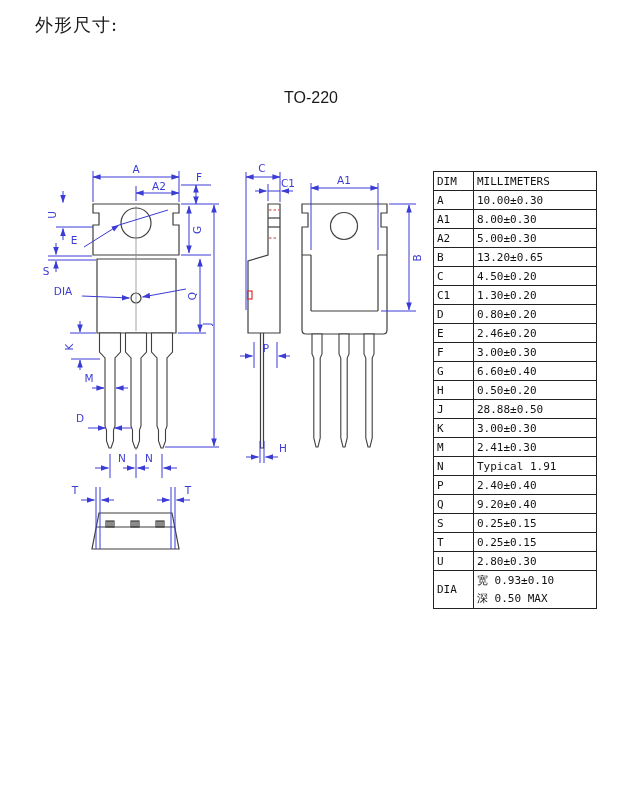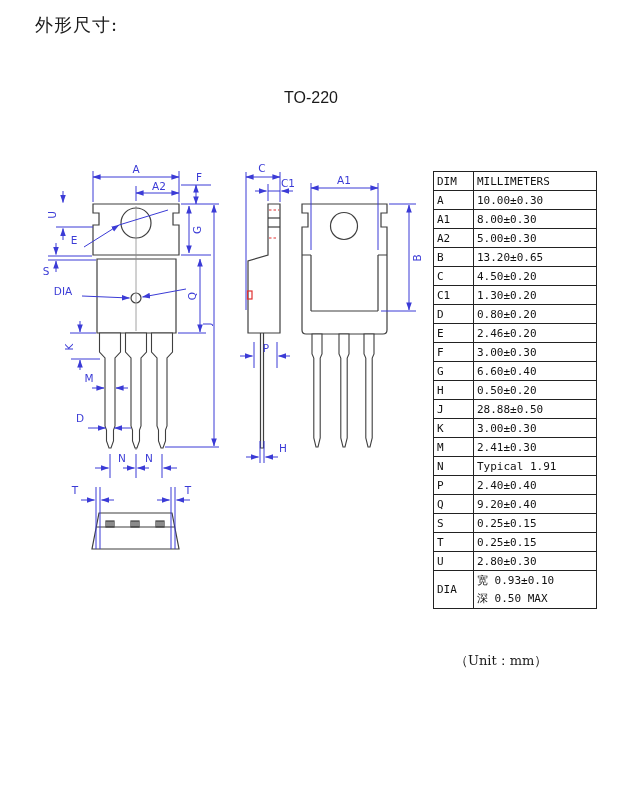--- a/index.html
+++ b/index.html
@@ -303,14 +303,13 @@
       <tr>
         <td>DIA</td>
         <td class="dia-val">
           <div>宽 0.93±0.10</div>
           <div>深 0.50 MAX</div>
         </td>
       </tr>
     </tbody>
   </table>
 
-  <div class="unit-note">（Unit：mm）</div>
 </div>
 
 </body></html>

